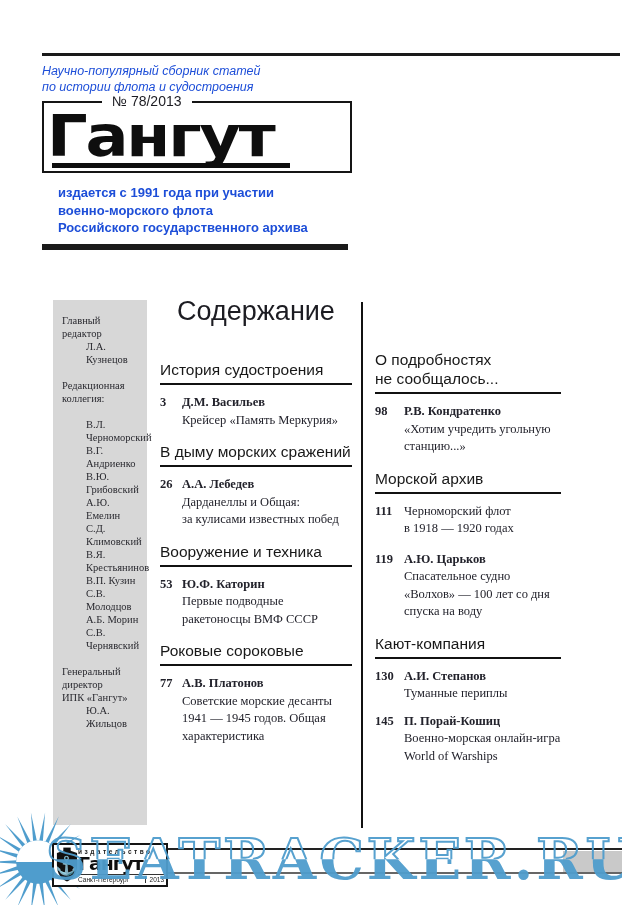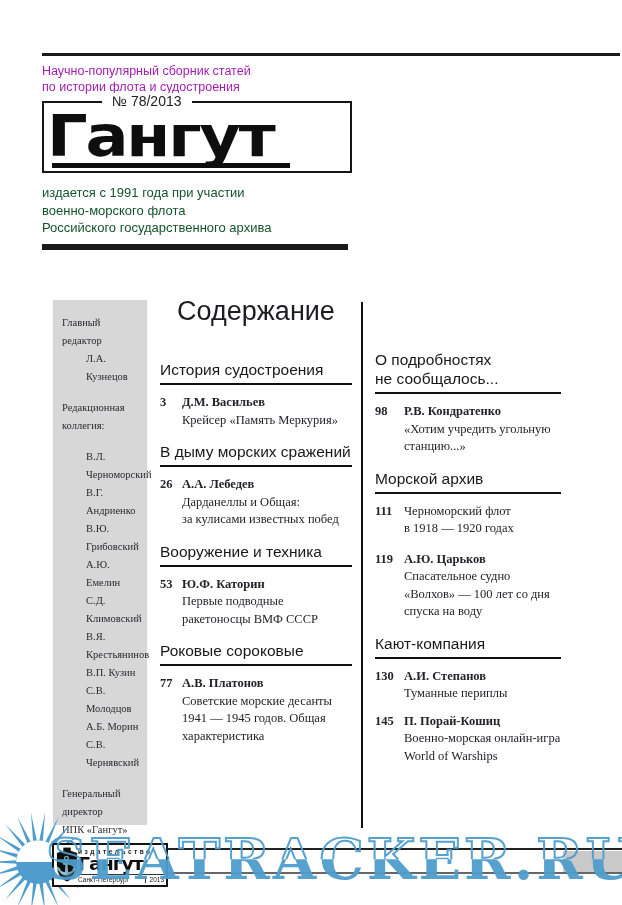--- a/index.html
+++ b/index.html
@@ -2,33 +2,33 @@
 <html><head>
 <meta charset="utf-8">
 <style>
   html,body{margin:0;padding:0;}
   body{width:622px;height:905px;position:relative;background:#ffffff;overflow:hidden;
        font-family:"Liberation Sans",sans-serif;color:#1c1c22;}
   .abs{position:absolute;}
 
   
   .top-rule{left:42px;top:53px;width:578px;height:3px;background:#1a1a1a;}
-  .subtitle{left:42px;top:63px;font-size:12.5px;line-height:16px;color:#a21caf;}
+  .subtitle{left:42px;top:63px;font-size:12.5px;line-height:16px;color:#1d4ed8;font-style:italic;}
   .logo-box{left:42px;top:101px;width:306px;height:68px;border:2px solid #151515;background:#fff;}
   .issue-label{left:58px;top:-10px;background:#fff;padding:0 10px;font-size:14px;color:#1c1c22;position:absolute;}
   .magazine-title{position:absolute;left:3px;top:5px;font-family:"DejaVu Sans",sans-serif;
       font-weight:bold;font-size:57px;line-height:57px;letter-spacing:-2px;color:#0e0e0e;
       transform:scaleX(1.12);transform-origin:left top;white-space:nowrap;}
   .title-underline{position:absolute;left:8px;bottom:3px;width:238px;height:5px;background:#0e0e0e;}
-  .pub-info{left:42px;top:184px;font-size:13px;line-height:17.5px;color:#14532d;}
+  .pub-info{left:58px;top:184px;font-size:13px;line-height:17.5px;color:#1d4ed8;font-weight:bold;}
   .thick-bar{left:42px;top:244px;width:306px;height:6px;background:#1a1a1a;}
 
   
   .sidebar{left:53px;top:300px;width:94px;height:525px;background:#d7d7d7;box-sizing:border-box;
-      padding:14px 6px 0 9px;font-family:"Liberation Serif",serif;font-size:10.5px;line-height:18px;color:#2a2a30;}
+      padding:14px 6px 0 9px;font-family:"Liberation Serif",serif;font-size:10.5px;line-height:13px;color:#2a2a30;}
   .sb-group{margin-bottom:13px;}
   .sb-italic{margin-left:24px;}
 
   
   .contents-title{left:158px;top:296px;width:196px;text-align:center;font-size:27px;color:#1c1c22;}
   .divider{left:361px;top:302px;width:2px;height:526px;background:#111;}
   .col{font-family:"Liberation Serif",serif;color:#23232c;}
   .col-left{left:160px;top:360px;width:192px;}
   .col-right{left:375px;top:350px;width:186px;}
   .section{margin-bottom:13px;}

